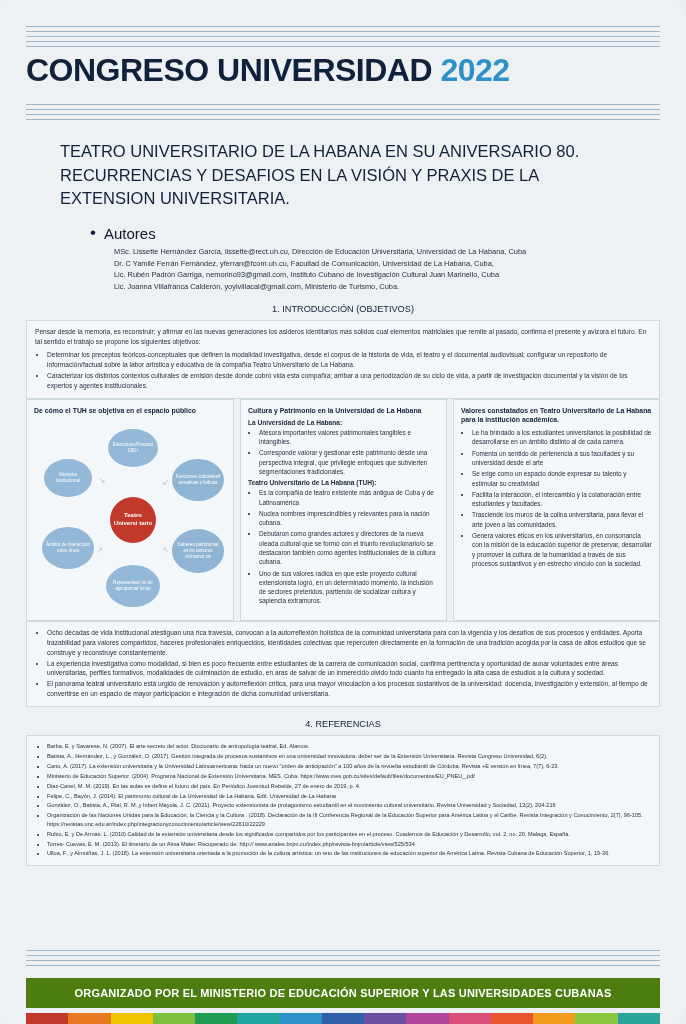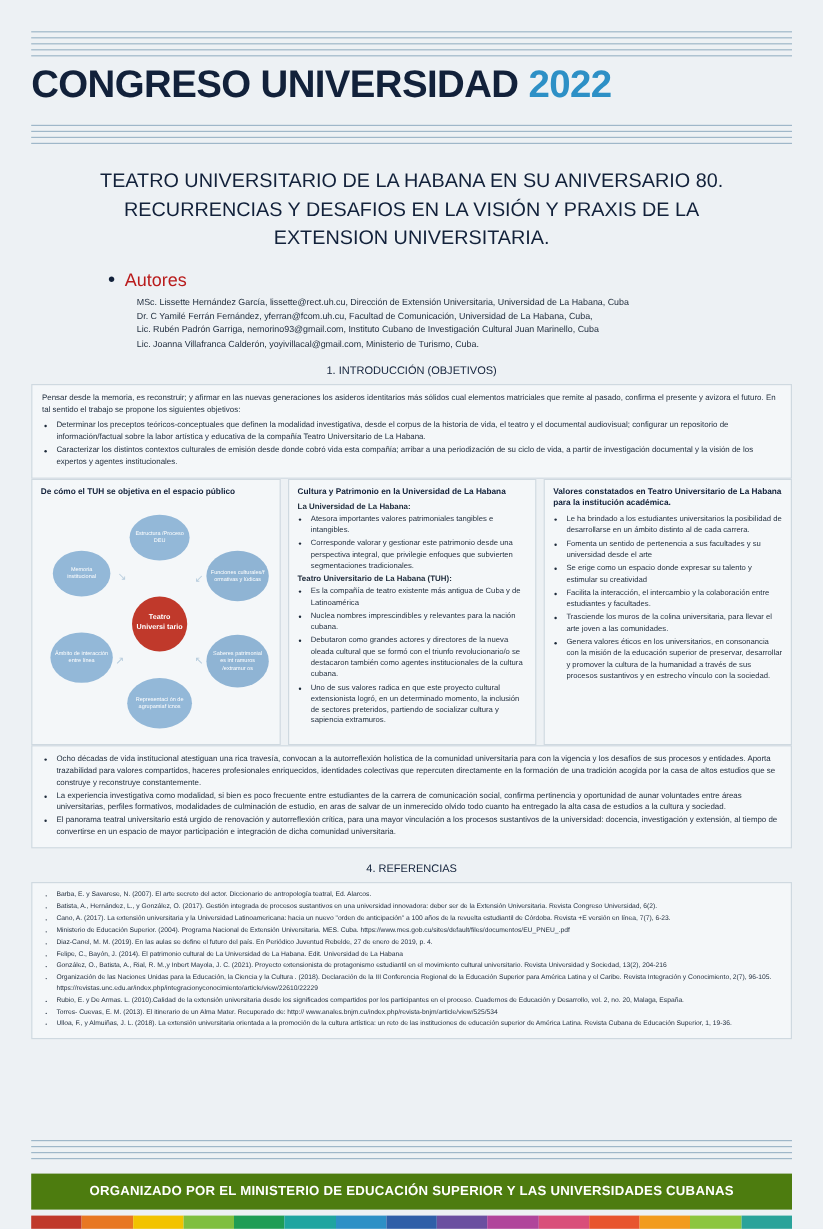--- a/index.html
+++ b/index.html
@@ -8,21 +8,21 @@
     width: 686px; height: 1024px;
     background: #e9eef2;
     font-family: "Liberation Sans", sans-serif;
     color: #111;
     position: relative;
     overflow: hidden;
   }
   .poster {
     position: absolute; inset: 0;
     background: #edf1f4;
-    display: flex; flex-direction: column;
+    display: flex; flex-direction: column; border-radius: 17px;
   }
   
   .lines-top {
     position:absolute; left:26px; right:26px; top:26px; height:26px;
   }
   .lines-top i, .lines-mid i, .lines-bot i {
     display:block; height:1px; background:#9fb7c9; margin-bottom:4px;
   }
   .header {
     margin: 54px 26px 0 26px;
@@ -30,31 +30,31 @@
   }
   .title-main {
     font-size: 32px; font-weight: bold; letter-spacing: -0.5px;
     color:#12213a; line-height:1.05;
   }
   .title-main .year { color:#2d90c6; }
   .lines-mid { margin: 10px 26px 0 26px; }
 
   .subtitle {
     margin: 16px 60px 0 60px;
-    text-align:center;
+    text-align:left;
     font-size: 16.5px;
     line-height: 1.45;
     color:#12213a;
   }
   .authors-block {
     margin: 14px 0 0 0;
     padding-left: 90px;
   }
   .authors-head {
-    font-size: 15px; color:#b91c1c; position:relative; padding-left:14px;
+    font-size: 15px; color:#0f172a; position:relative; padding-left:14px;
   }
   .authors-head:before {
     content:"•"; position:absolute; left:0; top:-2px; font-size:17px; color:#12213a;
   }
   .authors-list {
     margin-top:4px; padding-left:24px;
   }
   .authors-list div {
     font-size: 7.4px; line-height: 1.55; color:#1d2a3a;
   }
@@ -144,21 +144,21 @@
       <i></i>
       <i></i>
       <i></i>
   </div>
 
   <div class="subtitle">TEATRO UNIVERSITARIO DE LA HABANA EN SU ANIVERSARIO 80. RECURRENCIAS Y DESAFIOS EN LA VISIÓN Y PRAXIS DE LA EXTENSION UNIVERSITARIA.</div>
 
   <div class="authors-block">
     <div class="authors-head">Autores</div>
     <div class="authors-list">
-      <div>MSc. Lissette Hernández García, lissette@rect.uh.cu, Dirección de Extensión Universitaria, Universidad de La Habana, Cuba</div>
+      <div>MSc. Lissette Hernández García, lissette@rect.uh.cu, Dirección de Educación Universitaria, Universidad de La Habana, Cuba</div>
       <div>Dr. C Yamilé Ferrán Fernández, yferran@fcom.uh.cu, Facultad de Comunicación, Universidad de La Habana, Cuba,</div>
       <div>Lic. Rubén Padrón Garriga, nemorino93@gmail.com, Instituto Cubano de Investigación Cultural Juan Marinello, Cuba</div>
       <div>Lic. Joanna Villafranca Calderón, yoyivillacal@gmail.com, Ministerio de Turismo, Cuba.</div>
     </div>
   </div>
 
   <div class="section-title">1. INTRODUCCIÓN (OBJETIVOS)</div>
   <div class="content-box intro">
     <p>Pensar desde la memoria, es reconstruir; y afirmar en las nuevas generaciones los asideros identitarios más sólidos cual elementos matriciales que remite al pasado, confirma el presente y avizora el futuro. En tal sentido el trabajo se propone los siguientes objetivos:</p>
     <ul class="tight">

